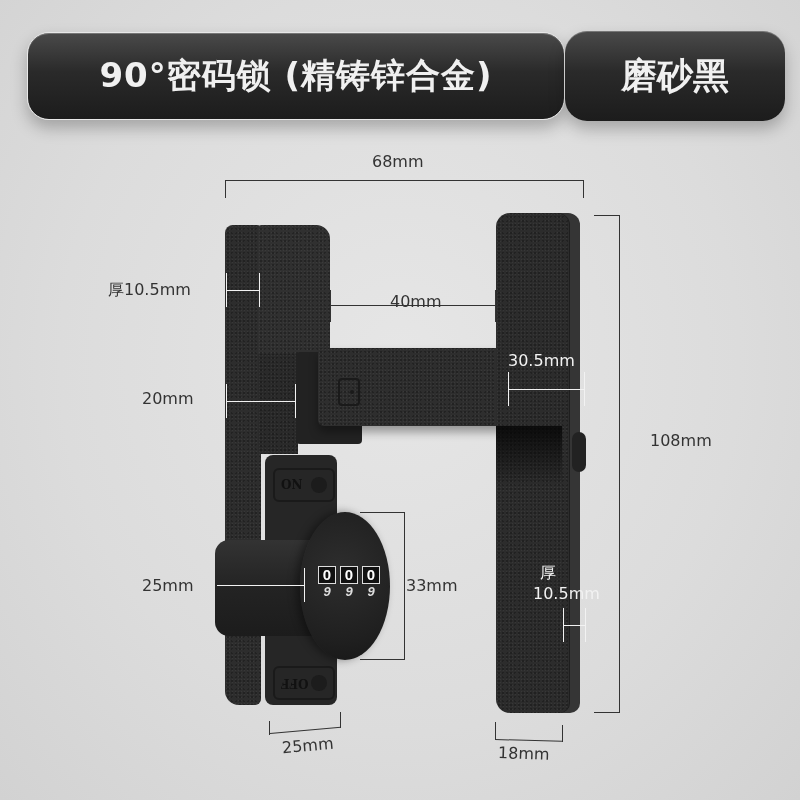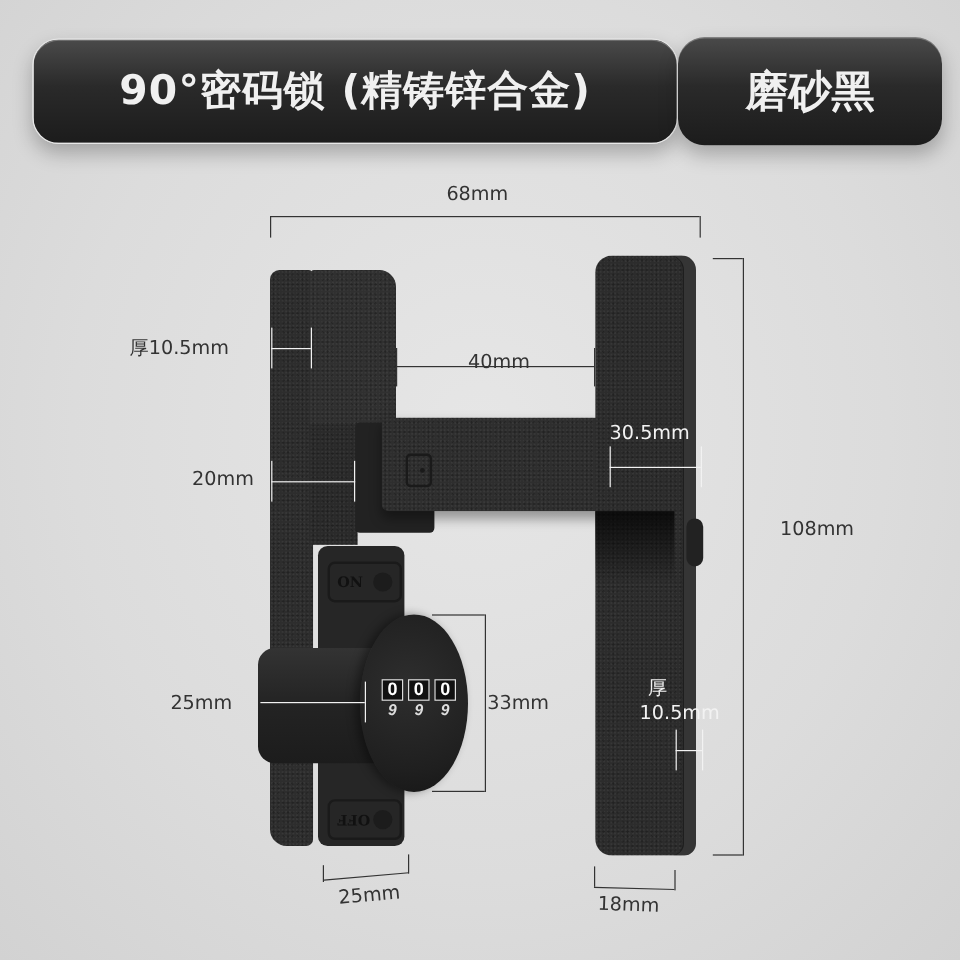--- a/index.html
+++ b/index.html
@@ -105,21 +105,21 @@
 <div class="line" style="left:330px;top:305px;width:165px;height:1px;"></div>
 <div class="line" style="left:330px;top:290px;width:1px;height:32px;"></div>
 <div class="line" style="left:495px;top:290px;width:1px;height:32px;"></div>
 <div class="dim" style="left:390px;top:272px;margin-top:20px;">40mm</div>
 
 <div class="dim" style="left:108px;top:280px;">厚10.5mm</div>
 <div class="wline" style="left:226px;top:290px;width:33px;height:1px;"></div>
 <div class="wline" style="left:226px;top:273px;width:1px;height:34px;"></div>
 <div class="wline" style="left:259px;top:273px;width:1px;height:34px;"></div>
 
-<div class="dim" style="left:160px;top:389px;">20mm</div>
+<div class="dim" style="left:142px;top:389px;">20mm</div>
 <div class="wline" style="left:226px;top:401px;width:70px;height:1px;"></div>
 <div class="wline" style="left:226px;top:384px;width:1px;height:34px;"></div>
 <div class="wline" style="left:295px;top:384px;width:1px;height:34px;"></div>
 
 <div class="dim light" style="left:508px;top:351px;">30.5mm</div>
 <div class="wline" style="left:508px;top:389px;width:76px;height:1px;"></div>
 <div class="wline" style="left:508px;top:372px;width:1px;height:34px;"></div>
 <div class="wline" style="left:584px;top:372px;width:1px;height:34px;"></div>
 
 <div class="line" style="left:619px;top:215px;width:1px;height:498px;"></div>

